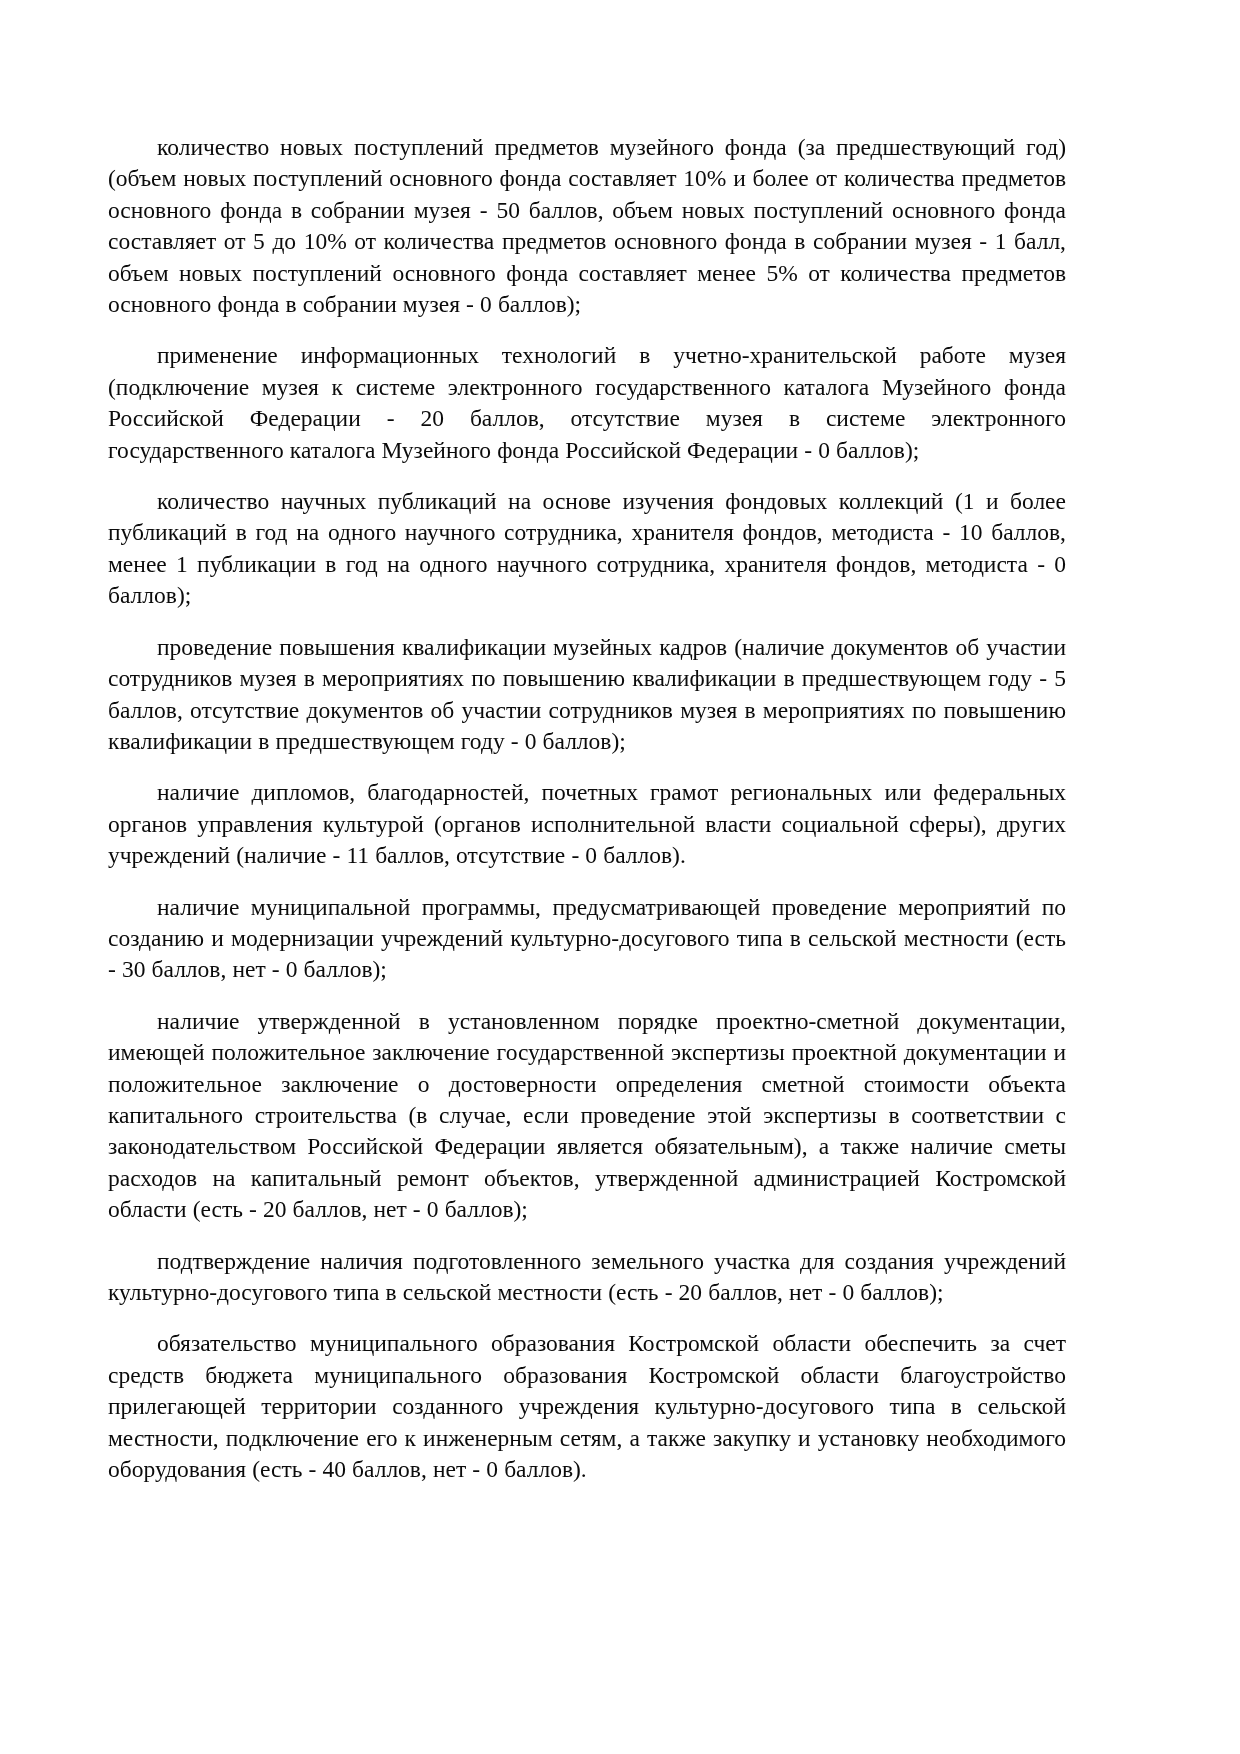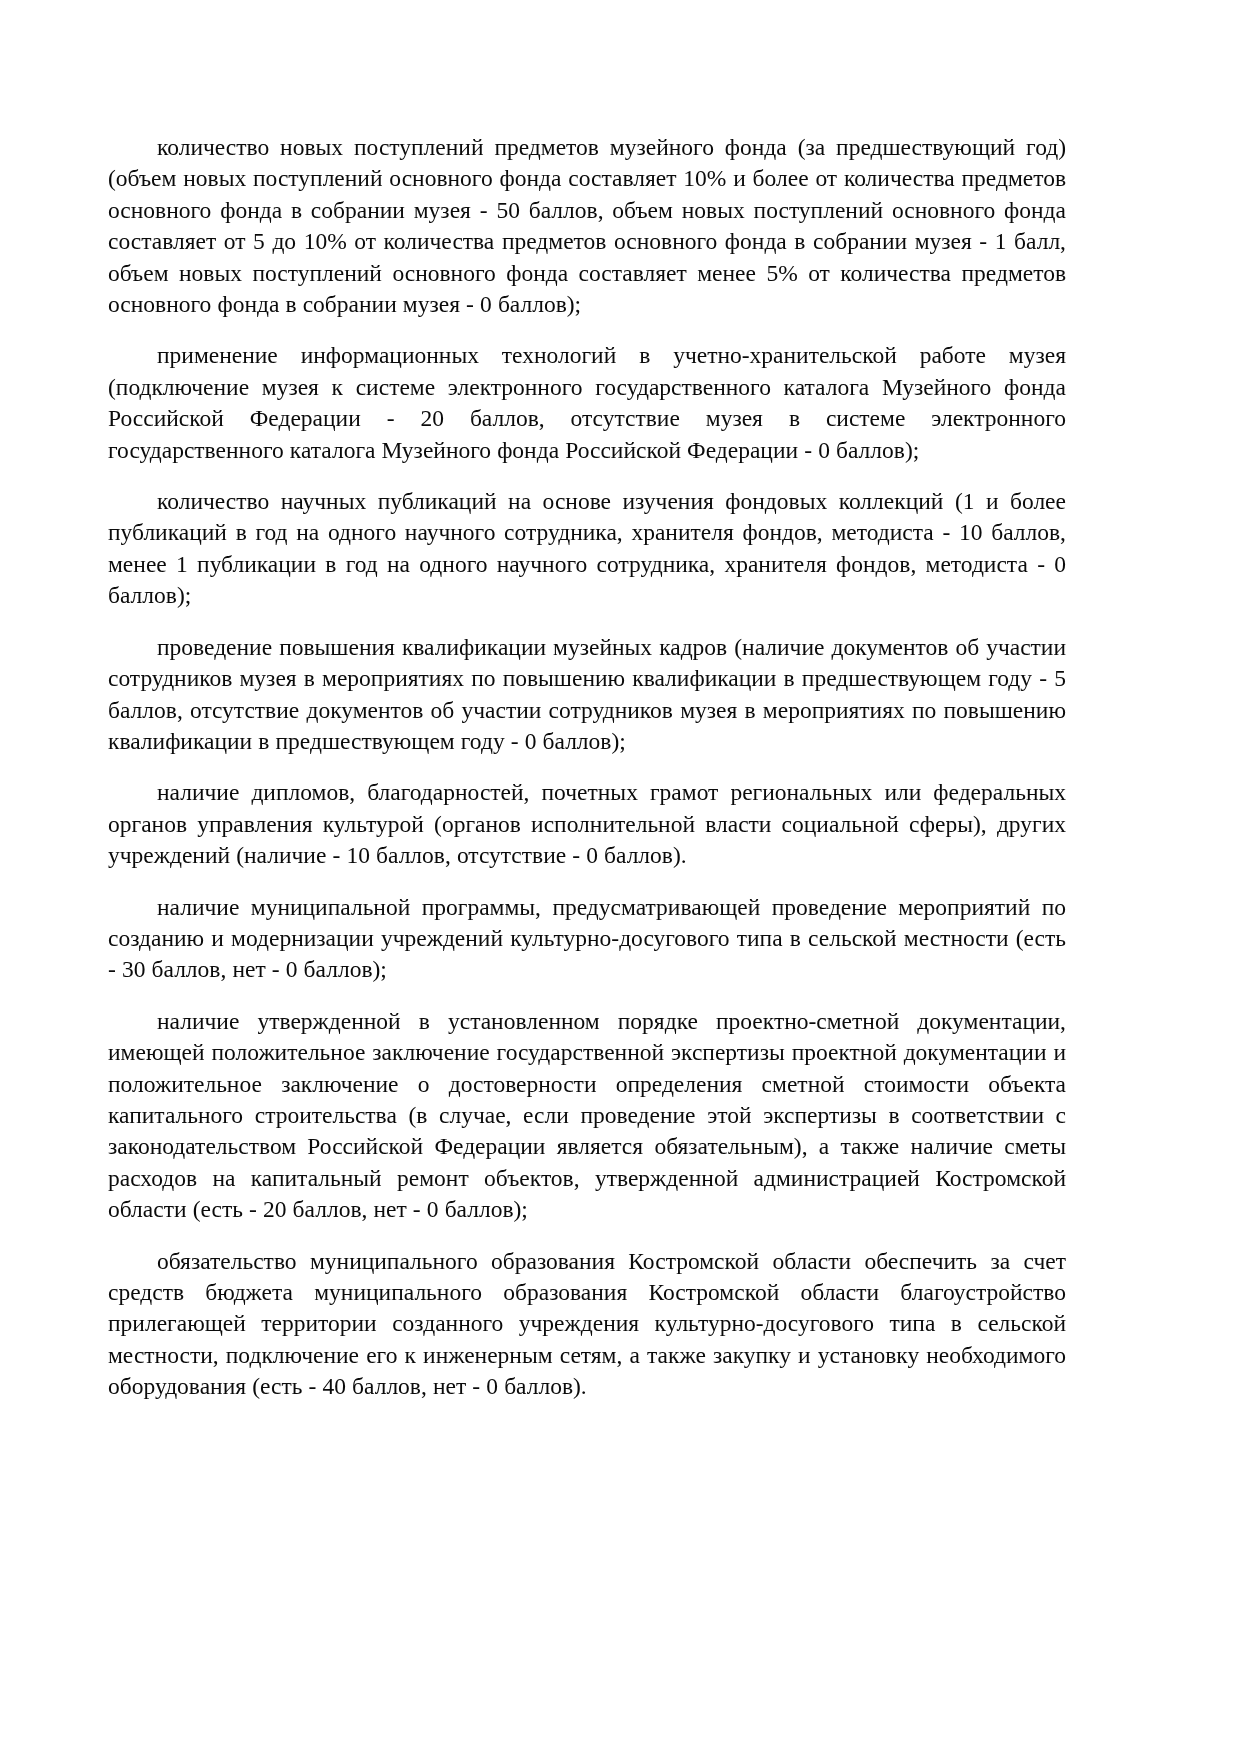--- a/index.html
+++ b/index.html
@@ -52,24 +52,25 @@
   <div class="content">
 
     <p class="para">количество новых поступлений предметов музейного фонда (за предшествующий год) (объем новых поступлений основного фонда составляет 10% и более от количества предметов основного фонда в собрании музея - 50 баллов, объем новых поступлений основного фонда составляет от 5 до 10% от количества предметов основного фонда в собрании музея - 1 балл, объем новых поступлений основного фонда составляет менее 5% от количества предметов основного фонда в собрании музея - 0 баллов);</p>
 
     <p class="para">применение информационных технологий в учетно-хранительской работе музея (подключение музея к системе электронного государственного каталога Музейного фонда Российской Федерации - 20 баллов, отсутствие музея в системе электронного государственного каталога Музейного фонда Российской Федерации - 0 баллов);</p>
 
     <p class="para">количество научных публикаций на основе изучения фондовых коллекций (1 и более публикаций в год на одного научного сотрудника, хранителя фондов, методиста - 10 баллов, менее 1 публикации в год на одного научного сотрудника, хранителя фондов, методиста - 0 баллов);</p>
 
     <p class="para">проведение повышения квалификации музейных кадров (наличие документов об участии сотрудников музея в мероприятиях по повышению квалификации в предшествующем году - 5 баллов, отсутствие документов об участии сотрудников музея в мероприятиях по повышению квалификации в предшествующем году - 0 баллов);</p>
 
-    <p class="para">наличие дипломов, благодарностей, почетных грамот региональных или федеральных органов управления культурой (органов исполнительной власти социальной сферы), других учреждений (наличие - 10 баллов, отсутствие - 0 баллов).</p>
+    <p class="para">наличие дипломов, благодарностей, почетных грамот региональных или федеральных органов управления культурой (органов исполнительной власти социальной сферы), других учреждений (наличие - 11 баллов, отсутствие - 0 баллов).</p>
 
 
     <p class="para">наличие муниципальной программы, предусматривающей проведение мероприятий по созданию и модернизации учреждений культурно-досугового типа в сельской местности (есть - 30 баллов, нет - 0 баллов);</p>
 
     <p class="para">наличие утвержденной в установленном порядке проектно-сметной документации, имеющей положительное заключение государственной экспертизы проектной документации и положительное заключение о достоверности определения сметной стоимости объекта капитального строительства (в случае, если проведение этой экспертизы в соответствии с законодательством Российской Федерации является обязательным), а также наличие сметы расходов на капитальный ремонт объектов, утвержденной администрацией Костромской области (есть - 20 баллов, нет - 0 баллов);</p>
 
+    <p class="para">подтверждение наличия подготовленного земельного участка для создания учреждений культурно-досугового типа в сельской местности (есть - 20 баллов, нет - 0 баллов);</p>
 
     <p class="para">обязательство муниципального образования Костромской области обеспечить за счет средств бюджета муниципального образования Костромской области благоустройство прилегающей территории созданного учреждения культурно-досугового типа в сельской местности, подключение его к инженерным сетям, а также закупку и установку необходимого оборудования (есть - 40 баллов, нет - 0 баллов).</p>
 
   </div>
 </div>
 
 </body></html>

